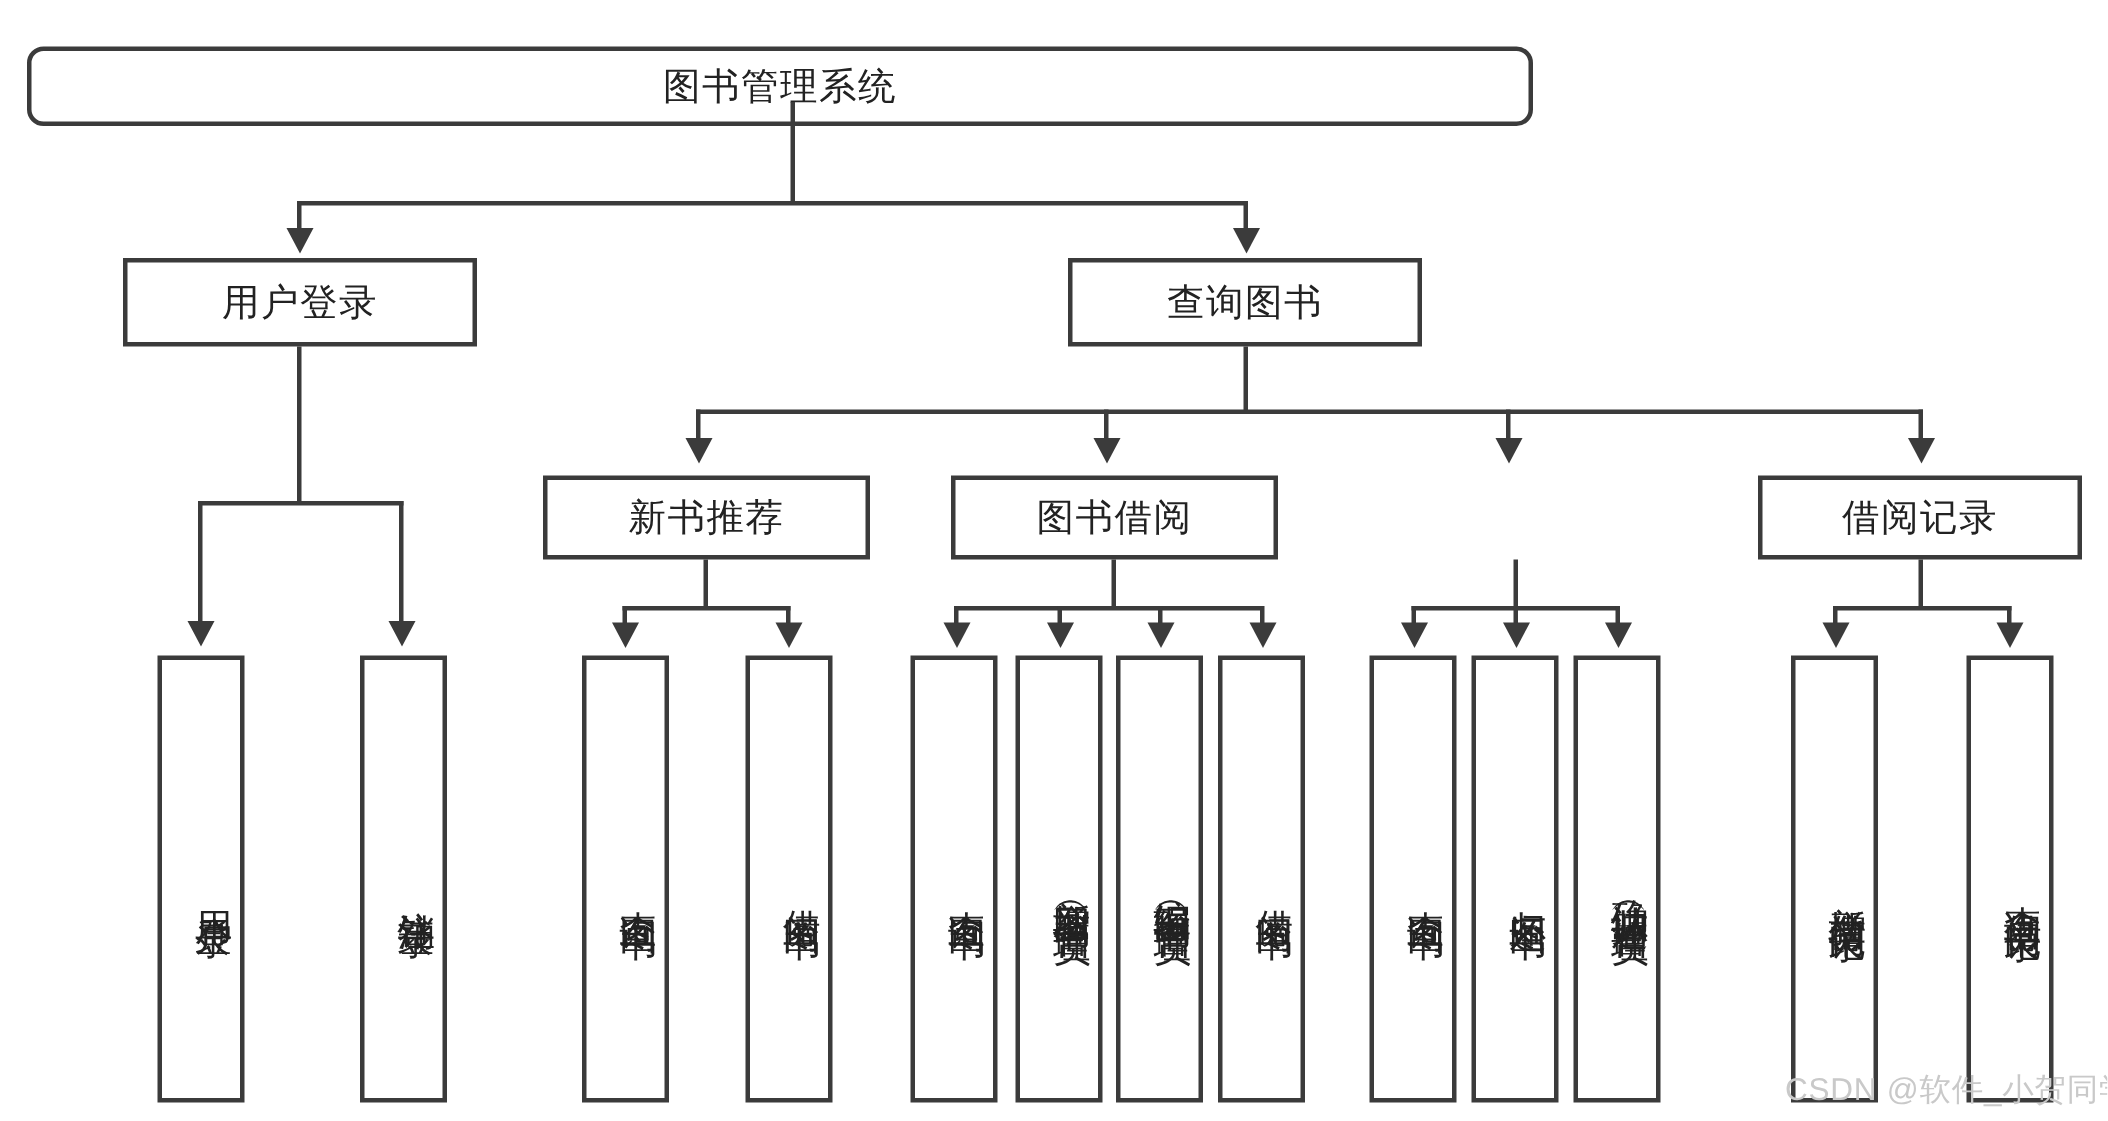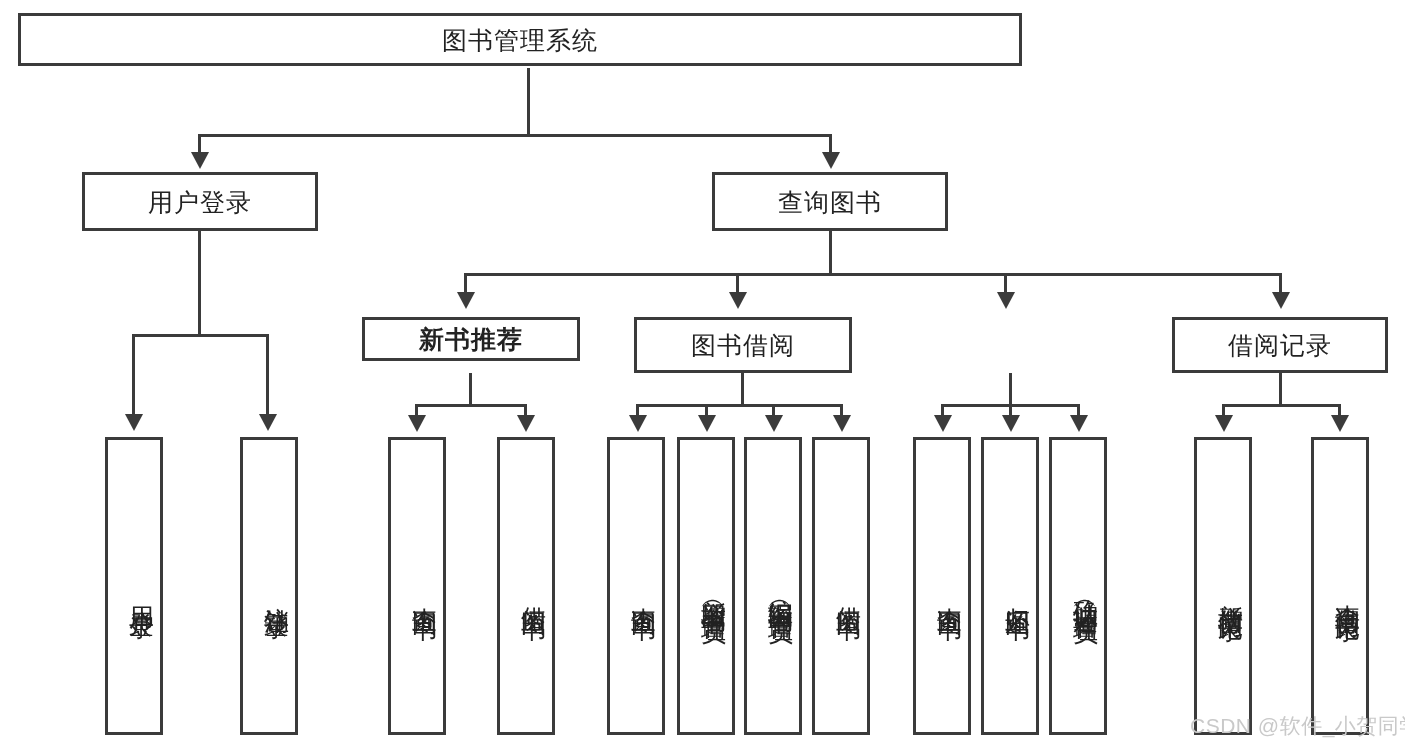--- a/index.html
+++ b/index.html
@@ -67,21 +67,21 @@
     font-size: 21px;
     white-space: nowrap;
     letter-spacing: 0.5px;
   }
 </style>
 </head>
 <body>
 
 <div id="canvas">
 
-  <div class="node horiz" style="left:18px; top:13px; width:1004px; height:53px;">
+  <div class="node horiz" style="left:18px; top:31px; width:1004px; height:53px;border-radius:11px;">
     <span>图书管理系统</span>
   </div>
 
   <div class="line vline" style="left:527px; top:68px; width:3px; height:68px;"></div>
 
   <div class="line hline" style="left:198px; top:134px; width:634px; height:3px;"></div>
 
   <div class="line vline" style="left:198px; top:134px; width:3px; height:20px;"></div>
   <div class="arrow" style="left:191px; top:152px;"></div>
   <div class="line vline" style="left:829px; top:134px; width:3px; height:20px;"></div>
@@ -109,21 +109,21 @@
 
   <div class="line vline" style="left:736px; top:273px; width:3px; height:22px;"></div>
   <div class="arrow" style="left:729px; top:292px;"></div>
 
   <div class="line vline" style="left:1004px; top:273px; width:3px; height:22px;"></div>
   <div class="arrow" style="left:997px; top:292px;"></div>
 
   <div class="line vline" style="left:1279px; top:273px; width:3px; height:22px;"></div>
   <div class="arrow" style="left:1272px; top:292px;"></div>
 
-  <div class="node horiz" style="left:362px; top:317px; width:218px; height:44px;font-weight:bold;">
+  <div class="node horiz" style="left:362px; top:317px; width:218px; height:56px;">
     <span>新书推荐</span>
   </div>
   <div class="node horiz" style="left:634px; top:317px; width:218px; height:56px;">
     <span>图书借阅</span>
   </div>
   <div class="node horiz" style="left:1172px; top:317px; width:216px; height:56px;">
     <span>借阅记录</span>
   </div>
 
   <div class="line vline" style="left:469px; top:373px; width:3px; height:33px;"></div>

